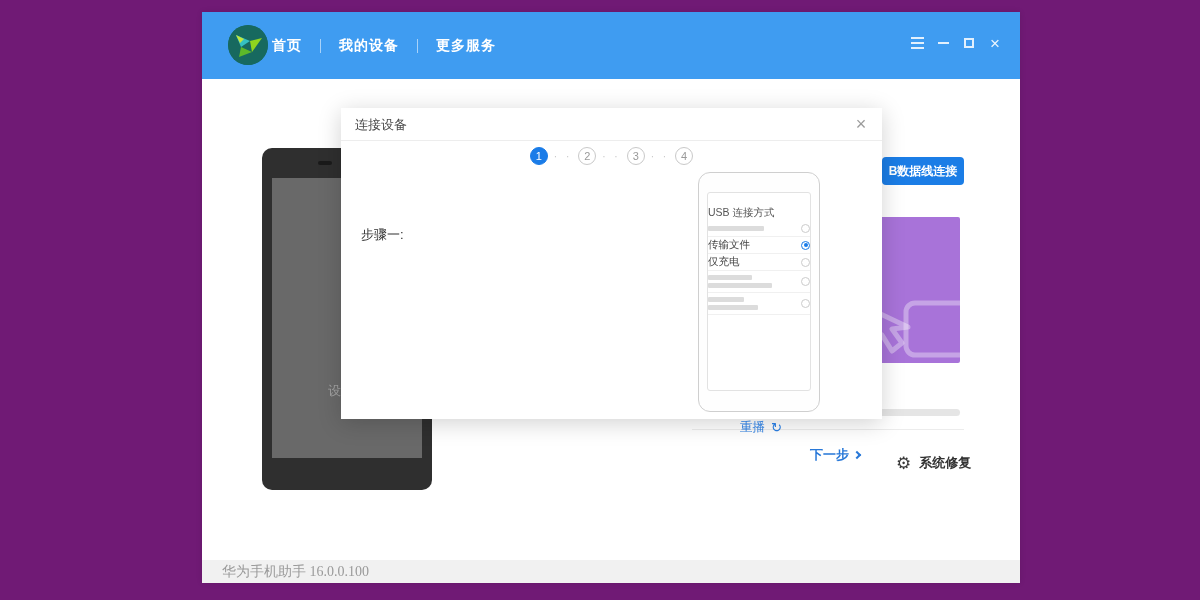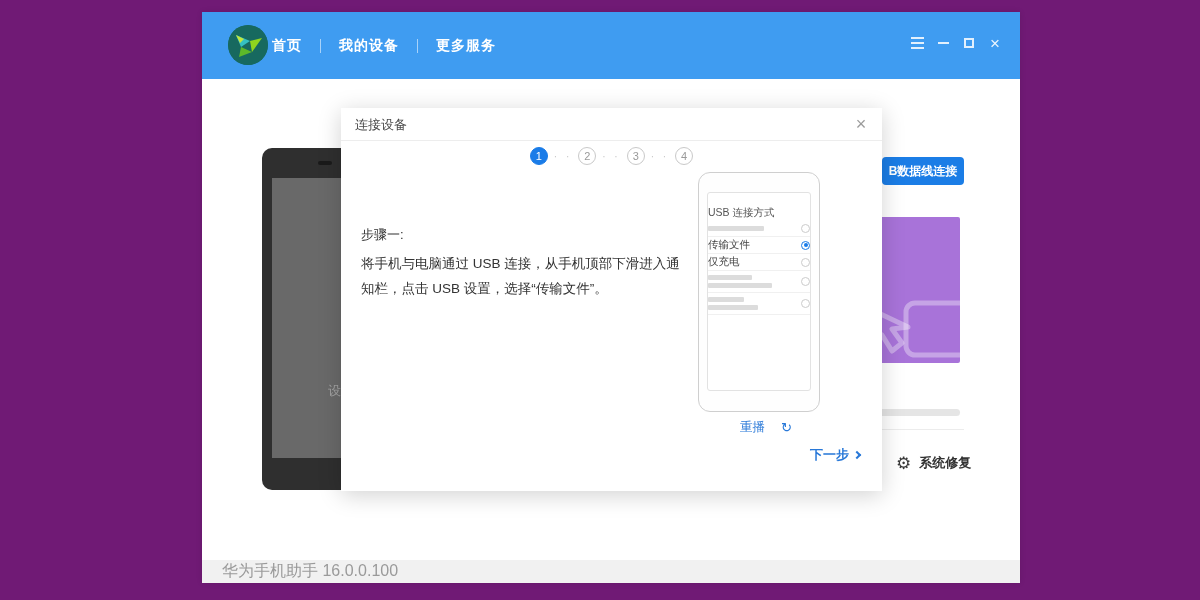--- a/index.html
+++ b/index.html
@@ -55,21 +55,21 @@
   .bg-graybar { position:absolute; left:560px; top:397px; width:198px; height:7px;
     background:#e5e5e5; border-radius:4px; }
   .bg-divider { position:absolute; left:490px; top:417px; width:272px; height:1px;
     background:#ececec; }
   .sys-repair { position:absolute; left:694px; top:442px; display:flex; align-items:center;
     gap:8px; cursor:pointer; }
   .gear { font-size:17px; color:#3a3a3a; line-height:1; }
   .sys-repair-label { font-size:13px; color:#333; font-weight:bold; }
 
   
-  .dialog { position:absolute; left:139px; top:96px; width:541px; height:383px; background:#fff;
+  .dialog { position:absolute; left:139px; top:96px; width:541px; height:311px; background:#fff;
     box-shadow:0 4px 22px rgba(0,0,0,0.18); z-index:10; }
   .dlg-header { position:relative; height:33px; border-bottom:1px solid #ededed; }
   .dlg-title { position:absolute; left:14px; top:0; line-height:33px; font-size:13px; color:#4a4a4a; }
   .dlg-close { position:absolute; right:10px; top:5px; width:22px; height:22px; text-align:center;
     line-height:22px; font-size:18px; color:#9b9b9b; cursor:pointer; }
 
   .steps { position:absolute; left:0; top:39px; width:100%; display:flex; align-items:center;
     justify-content:center; }
   .step-circle { width:18px; height:18px; border-radius:50%; font-size:11px; display:flex;
     align-items:center; justify-content:center; border:1px solid #c9c9c9; color:#9a9a9a;
@@ -91,35 +91,35 @@
     border-bottom:1px solid #f0f0f0; min-height:17px; }
   .mrow.tall { min-height:22px; }
   .mbar { height:5px; background:#dcdcdc; border-radius:1px; }
   .mbars { display:flex; flex-direction:column; gap:3px; padding:4px 0; }
   .mlabel { font-size:10.5px; color:#444; white-space:nowrap; }
   .radio { width:9px; height:9px; border:1px solid #cbcbcb; border-radius:50%; flex:none;
     display:flex; align-items:center; justify-content:center; }
   .radio.selected { border-color:#1a7ce8; }
   .radio.selected .dot { width:4px; height:4px; border-radius:50%; background:#1a7ce8; }
 
-  .replay { position:absolute; left:399px; top:311px; display:flex; align-items:center; gap:16px;
+  .replay { position:absolute; left:399px; top:311px; display:flex; align-items:center; gap:6px;
     color:#2878d8; font-size:12.5px; cursor:pointer; }
   .replay-icon { font-size:13px; }
   .next { position:absolute; right:22px; top:338px; display:flex; align-items:center;
     color:#2878d8; font-size:13px; font-weight:bold; cursor:pointer;margin-left:22px; }
   .chev { display:inline-block; width:6px; height:6px; border-top:2px solid #2878d8;
     border-right:2px solid #2878d8; transform:rotate(45deg); margin-left:5px; }
 
   
   .back-pill { position:absolute; left:331px; top:497px; width:175px; height:31px;
     border:none; border-radius:16px; background:#eef0f3; color:#3a5dcc; font-size:14px;
     font-weight:bold; cursor:pointer; font-family:inherit; z-index:11; letter-spacing:1px; }
   .statusbar { position:absolute; left:0; bottom:0; width:100%; height:23px; background:#f1f1f1;
     display:flex; align-items:center; }
-  .statusbar-text { margin-left:20px; font-size:16px; color:#9a9a9a; }
+  .statusbar-text { margin-left:20px; font-size:14px; color:#9a9a9a;font-family:Liberation Serif, serif; }
 </style>
 </head>
 <body>
 
 <div class="page">
   <div class="app-window">
 
     <div class="app-header">
       <div class="logo">
         <svg width="40" height="40" viewBox="0 0 40 40">
@@ -203,21 +203,20 @@
         <span class="step-circle active">1</span>
         <span class="step-dots">· ·</span>
         <span class="step-circle">2</span>
         <span class="step-dots">· ·</span>
         <span class="step-circle">3</span>
         <span class="step-dots">· ·</span>
         <span class="step-circle">4</span>
       </div>
 
       <div class="step-heading">步骤一:</div>
-      <div class="step-body">将手机与电脑通过 USB 连接，从手机顶部下滑进入通知栏，点击 USB 设置，选择“传输文件”。</div>
 
       <div class="mock">
         <div class="mock-screen">
           <div class="mock-title">USB 连接方式</div>
           <div class="mrow">
             <span class="mbar" style="width:56px"></span>
             <span class="radio"></span>
           </div>
           <div class="mrow">
             <span class="mlabel">传输文件</span>

